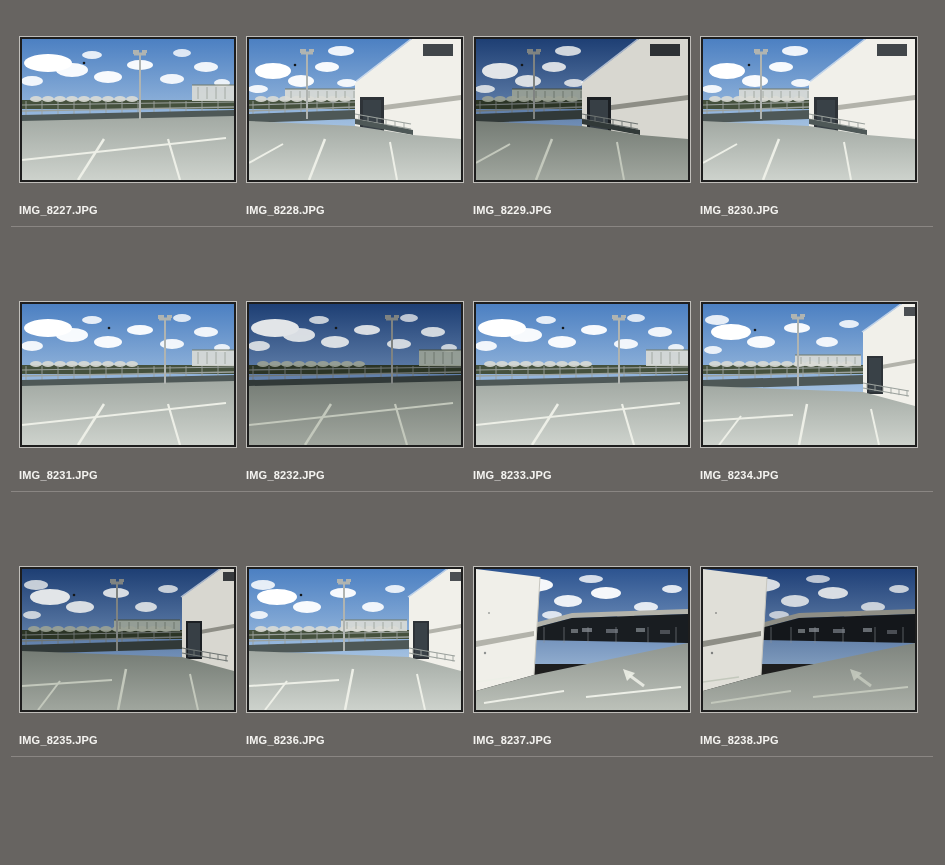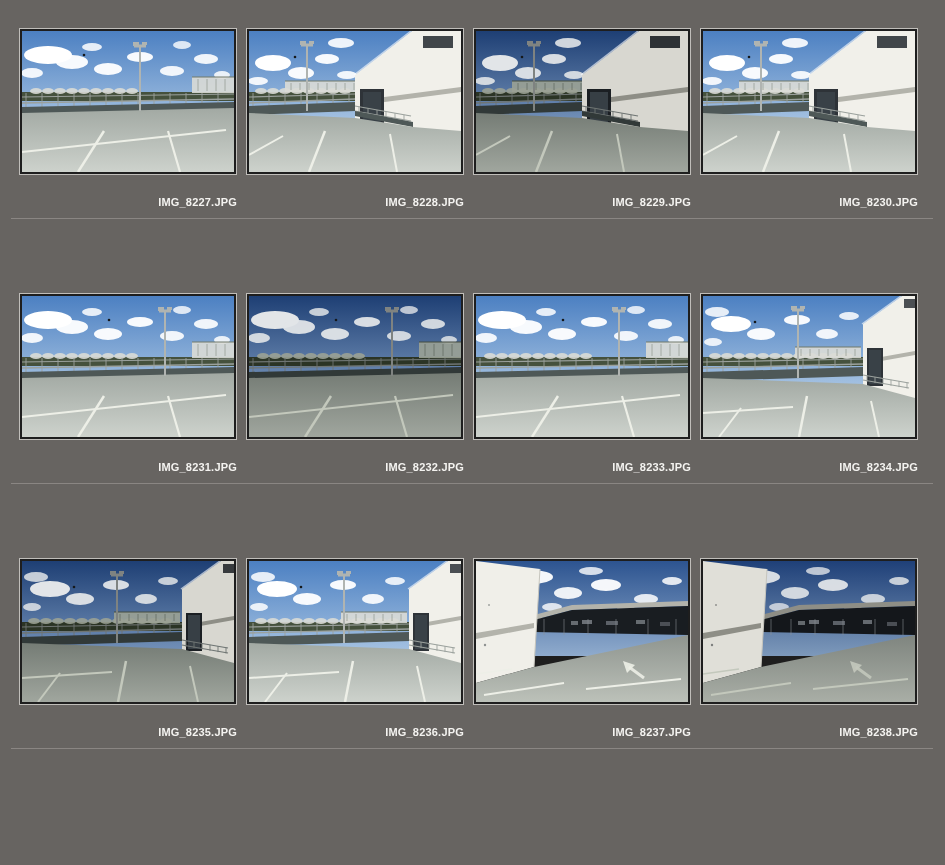--- a/index.html
+++ b/index.html
@@ -1,21 +1,21 @@
 <!DOCTYPE html>
 <html style="--bg: #676461; --sep: #938f8c; --frame: #c0beba; --matte: #1e1e1e; --fname: #f4f3f0;"><head>
 <meta charset="utf-8">
 <style>
   html,body{margin:0;padding:0;}
   body{
     width:945px;height:865px;overflow:hidden;
     background:var(--bg,#676461);
     font-family:"Liberation Sans",sans-serif;
   }
-  .grid{padding:28px 0 0 19px;text-align:right;}
+  .grid{padding:36px 0 0 19px;}
   .row{margin-bottom:0;}
   .thumb-cells{display:flex;}
   .cell{width:218px;margin-right:9px;display:flex;flex-direction:column;}
   .thumb{
     box-sizing:border-box;width:218px;height:147px;
     border:1px solid var(--frame,#c0beba);
     background:var(--matte,#1e1e1e);
     padding:2px;cursor:pointer;
   }
   .photo{width:212px;height:141px;display:block;}

